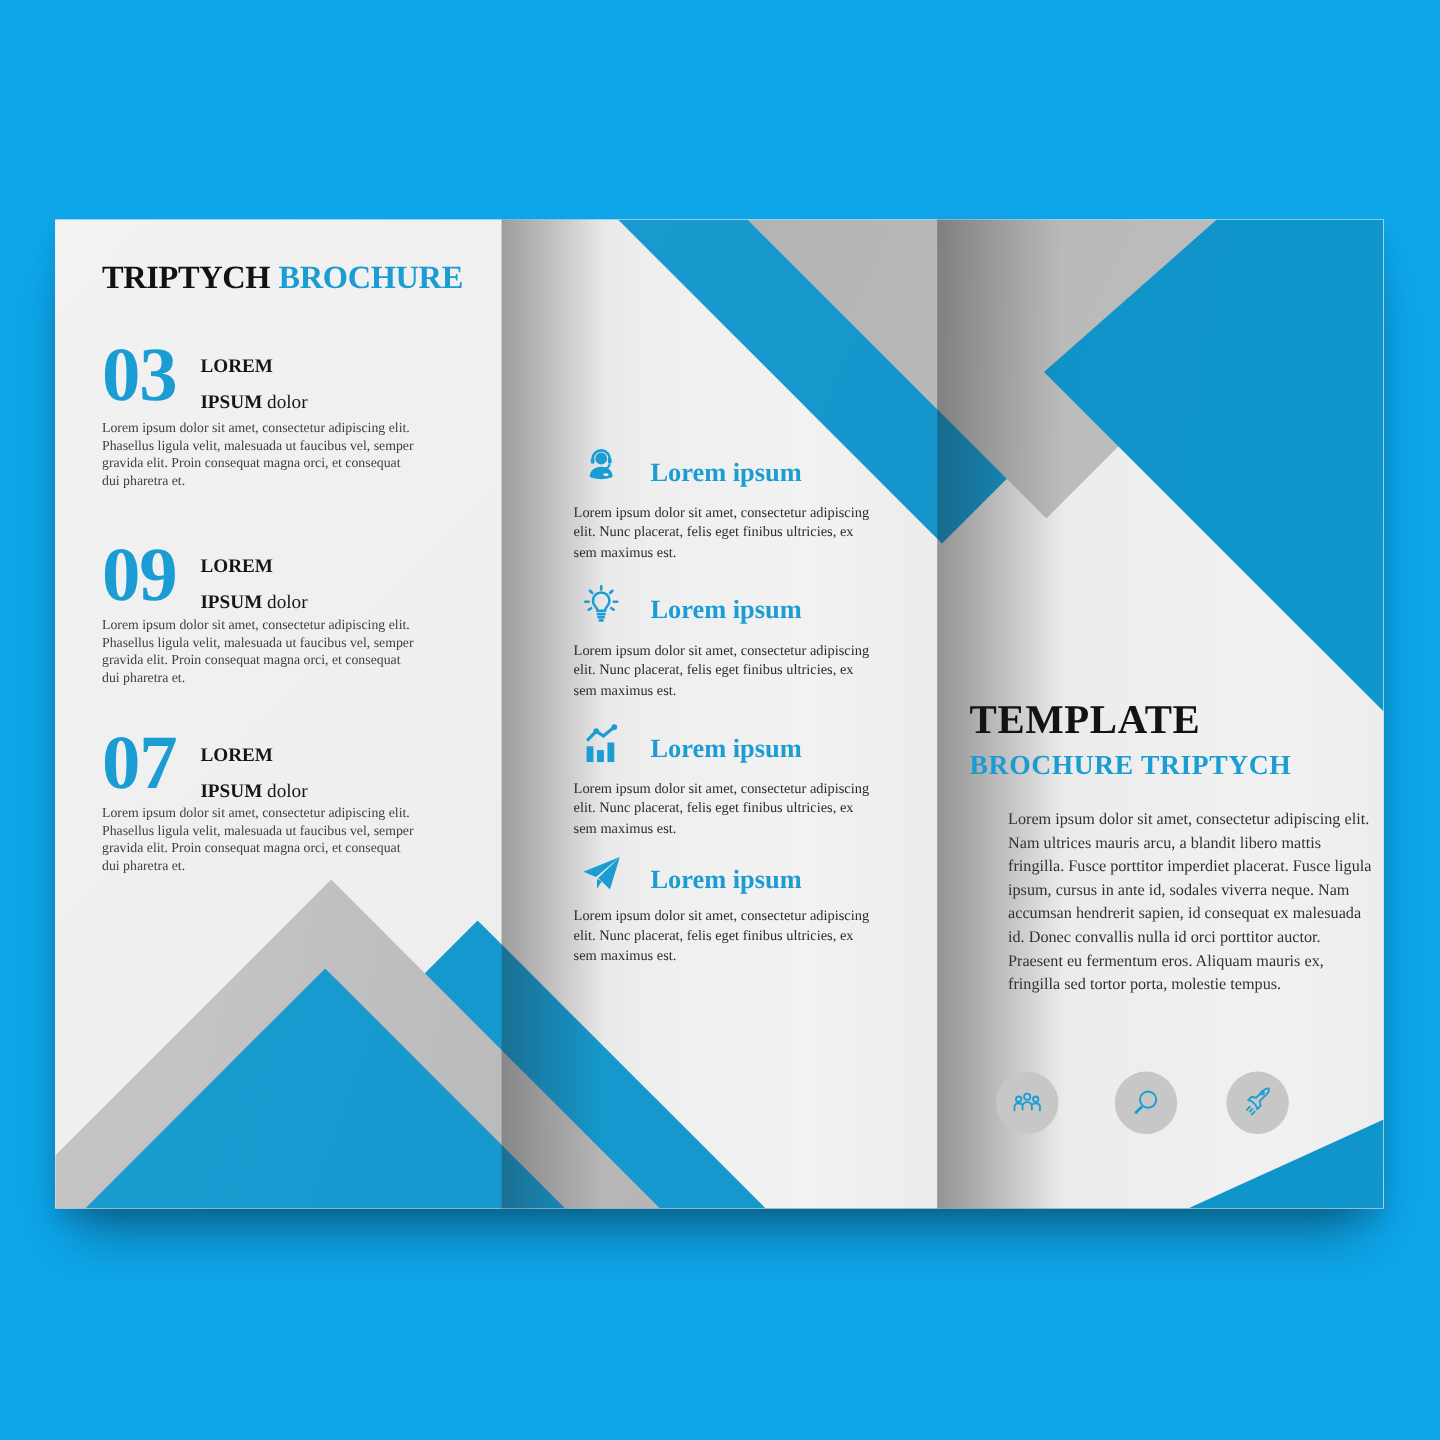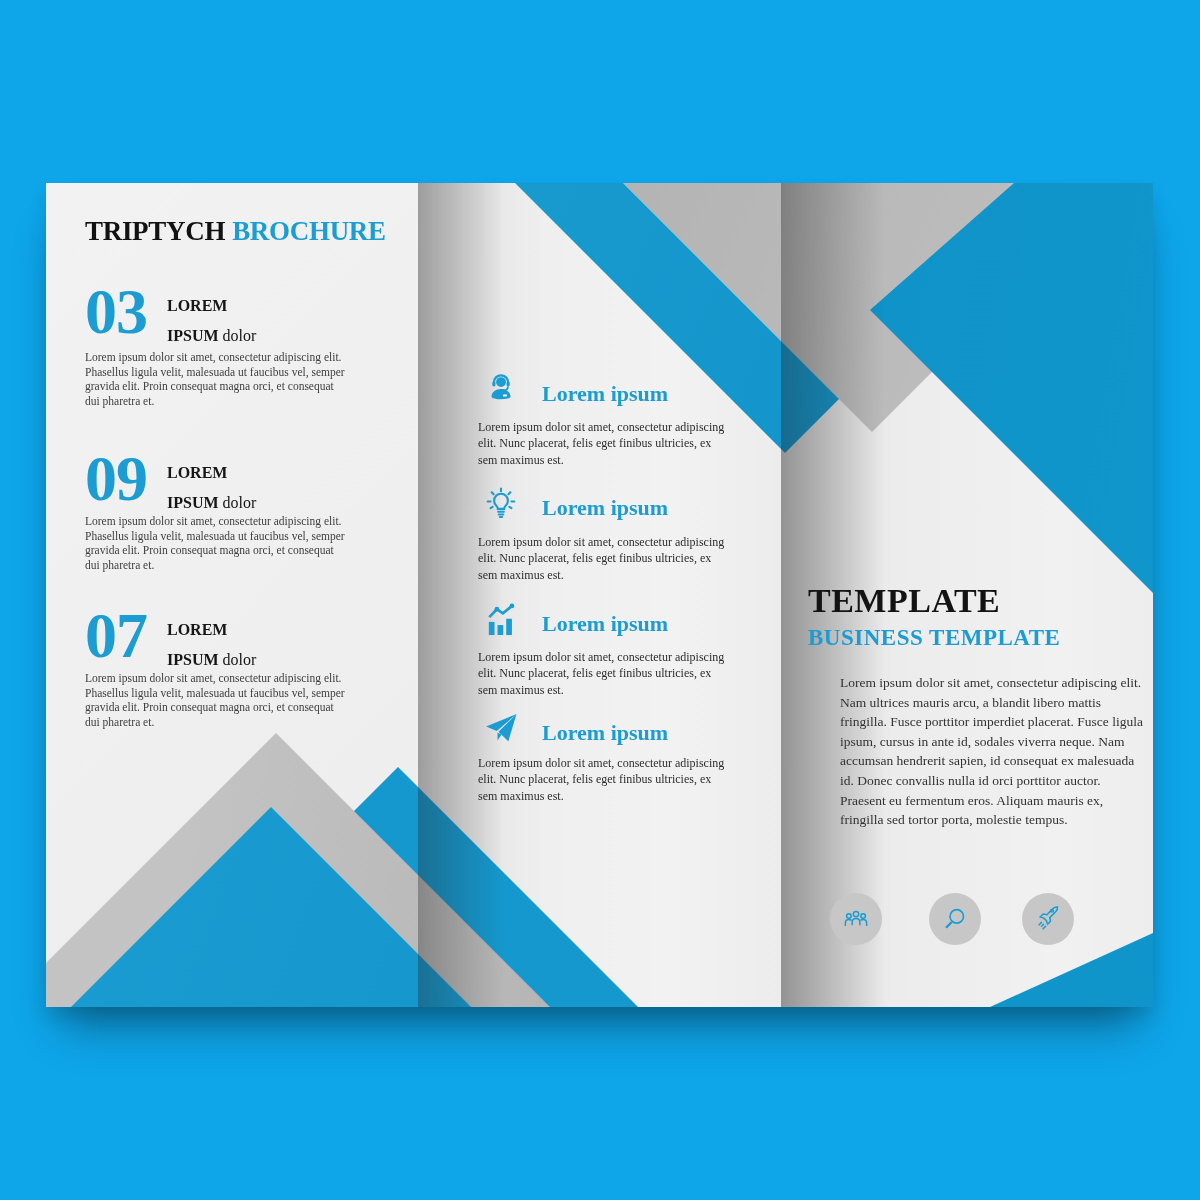--- a/index.html
+++ b/index.html
@@ -144,21 +144,21 @@
       <svg viewBox="0 0 24 24" width="38" height="38" fill="#1b9cd3">
         <polygon points="21.8,2.6 2.6,10.4 9.3,13.2"></polygon>
         <polygon points="21.8,2.6 10.4,13.7 16.6,19.8"></polygon>
         <polygon points="9.8,14.2 9.8,19.3 12.3,15.4"></polygon>
       </svg>
     </div>
     <div class="abs mid-head" style="left:496px;top:537px">Lorem ipsum</div>
     <div class="abs mid-body" style="left:432px;top:572px">Lorem ipsum dolor sit amet, consectetur adipiscing elit. Nunc placerat, felis eget finibus ultricies, ex sem maximus est.</div>
 
     <div class="abs r-title" style="left:762px;top:398px">TEMPLATE</div>
-    <div class="abs r-sub" style="left:762px;top:441px">BUSINESS TEMPLATE</div>
+    <div class="abs r-sub" style="left:762px;top:441px">BROCHURE TRIPTYCH</div>
     <div class="abs r-body" style="left:762px;top:490px">Lorem ipsum dolor sit amet, consectetur adipiscing elit. Nam ultrices mauris arcu, a blandit libero mattis fringilla. Fusce porttitor imperdiet placerat. Fusce ligula ipsum, cursus in ante id, sodales viverra neque. Nam accumsan hendrerit sapien, id consequat ex malesuada id. Donec convallis nulla id orci porttitor auctor. Praesent eu fermentum eros. Aliquam mauris ex, fringilla sed tortor porta, molestie tempus.</div>
 
     <div class="abs badge" style="left:784px;top:710px">
       <svg viewBox="0 0 24 24" fill="none" stroke="#1b9cd3" stroke-width="1.2">
         <circle cx="6.3" cy="9.6" r="1.8"></circle>
         <circle cx="17.7" cy="9.6" r="1.8"></circle>
         <path d="M3.5 17.6v-2.5c0-1.7 1.1-2.8 2.8-2.8.9 0 1.7.3 2.2.9"></path>
         <path d="M20.5 17.6v-2.5c0-1.7-1.1-2.8-2.8-2.8-.9 0-1.7.3-2.2.9"></path>
         <circle cx="12" cy="8" r="2.1"></circle>
         <path d="M8.9 16.9v-2.2c0-1.9 1.3-3.1 3.1-3.1s3.1 1.2 3.1 3.1v2.2"></path>

